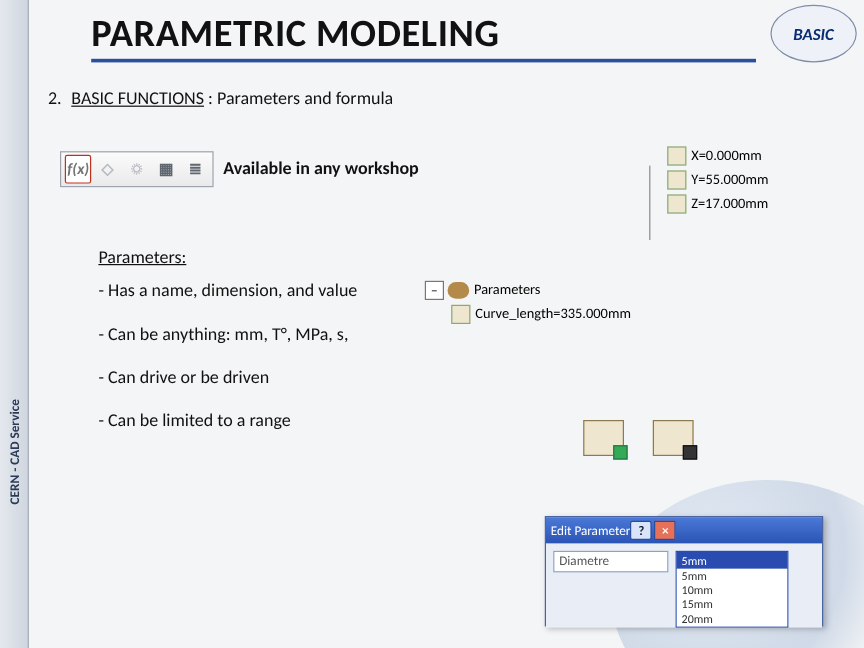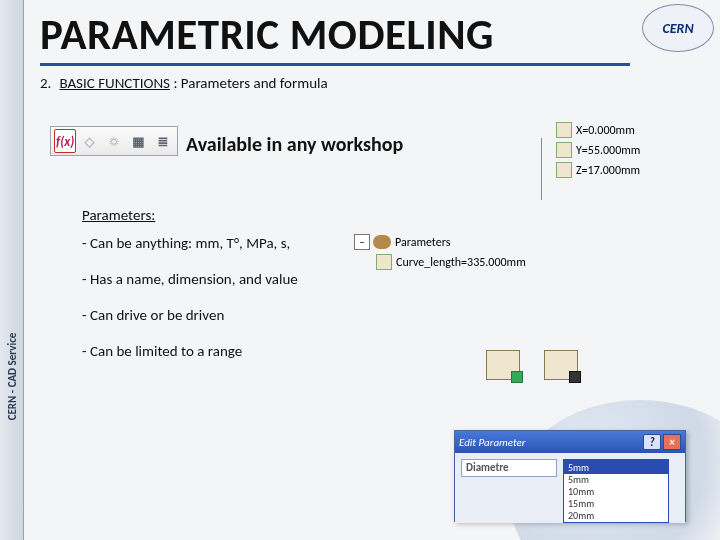--- a/index.html
+++ b/index.html
@@ -18,23 +18,24 @@
   .left-rail .vtext {
     position: absolute; left: 50%; top: 370px;
     transform: translateX(-50%) rotate(-90deg);
     transform-origin: center;
     font-size: 11px; color: #2b3b55; font-weight: 600; white-space: nowrap;
   }
   .title-block {
     position: absolute; left: 40px; top: 8px; right: 90px;
   }
   h1.page-title {
-    font-size: 43px; font-weight: 700; color: #111; letter-spacing: 0.5px;
+    font-size: 32px; font-weight: 700; color: #111; letter-spacing: 0.5px;
     border-bottom: 3px solid #2a4fa0;
     padding-bottom: 2px;
+    margin-left: 36px;
   }
   .logo {
     position: absolute; right: 6px; top: 4px;
     width: 72px; height: 48px;
     border: 1px solid #7e8ca8; border-radius: 36px/24px;
     display: flex; align-items: center; justify-content: center;
     font-size: 14px; font-style: italic; font-weight: 700; color: #0b2e73;
     background: #eef2f8;
   }
   .subtitle {
@@ -49,26 +50,26 @@
     background: linear-gradient(#fbfbfb,#eaeaea);
     border: 1px solid #9ea4ad;
     display: flex; align-items: center; padding: 2px;
   }
   .tbtn {
     width: 24px; height: 24px; margin: 0 1px;
     border: 1px solid transparent; border-radius: 2px;
     display: flex; align-items: center; justify-content: center;
     font-size: 13px; font-weight: 700;
   }
-  .tbtn.sel { border: 1px solid #c03020; background: #fff; color: #be185d; font-style: italic;}
+  .tbtn.sel { border: 1px solid #c03020; background: #fff; color: #737373; font-style: italic;}
   .tbtn.dim { color: #b5b9c0; }
   .tbtn.lines { color: #5f6670; }
   .toolbar-caption {
     position: absolute; left: 186px; top: 132px;
-    font-size: 20px; font-weight: 600; color: #111;
+    font-size: 15px; font-weight: 600; color: #111;
   }
   .body-col {
     position: absolute; left: 82px; top: 206px;
     font-size: 15px; color: #111;
   }
   .body-col .hdr { text-decoration: underline; margin-bottom: 10px; display:block;}
   .body-col p { margin: 0 0 18px 0; }
 
   
   .tree-point {
@@ -125,41 +126,40 @@
     position: absolute; right: 34px; bottom: 18px;
     width: 232px; height: 92px;
     border:1px solid #4b63a0;
     font-size: 11px;
     box-shadow: 2px 2px 5px rgba(0,0,0,0.25);
   }
   .dlg-titlebar {
     height:22px;
     background: linear-gradient(#4b79d8,#2a54b4);
     color:#fff; display:flex; align-items:center; padding:0 4px;
-    justify-content: space-between;
-    font-style: italic;
+    justify-content: flex-start;
   }
   .dlg-titlebar .buttons { display:flex; gap:2px; }
   .dlg-tb-btn {
     width:18px; height:16px; display:flex; align-items:center; justify-content:center;
     border:1px solid #2a4c9a; font-weight:700;
   }
   .dlg-help { background:#d9e4fb; color:#123; border-radius:2px; }
   .dlg-close { background:#e77059; color:#fff; }
   .dlg-body {
     height:70px; background:#e9eef6; position:relative;
     display:flex; align-items:flex-start; padding:6px; gap:6px;
   }
   .field {
     border:1px solid #8fa1c6; background:#fff; height:18px;
     padding:1px 4px; color:#555; overflow:hidden;
   }
-  .field.name { width:96px;font-weight:bold; }
+  .field.name { width:96px; }
   .dropdown {
-    width:106px; border:1px solid #2a4cb0;
+    width:94px; border:1px solid #2a4cb0;
   }
   .drop-val {
     background:#2a4cb0; color:#fff; padding:1px 4px; height:14px; font-size:10px;
   }
   .drop-list {
     background:#fff; color:#333;
   }
   .drop-list div { padding:0 4px; font-size:10px; line-height:12px;}
   .bg-deco {
     position:absolute; right:-50px; bottom:-60px; width:260px; height:200px;
@@ -169,21 +169,21 @@
   }
 </style>
 </head>
 <body>
 
 <div class="left-rail">
   <span class="vtext">CERN - CAD Service</span>
 </div>
 
 <div class="logo">
-  <span>CERN</span>
+  <span>BASIC</span>
 </div>
 
 <div class="title-block">
   <h1 class="page-title">PARAMETRIC MODELING</h1>
 </div>
 
 <div class="subtitle">
   <span class="num">2.</span><span class="u">BASIC FUNCTIONS</span><span> : Parameters and formula</span>
 </div>
 
@@ -191,22 +191,22 @@
   <div class="tbtn sel">f(x)</div>
   <div class="tbtn dim">◇</div>
   <div class="tbtn dim">☼</div>
   <div class="tbtn lines">▦</div>
   <div class="tbtn lines">≣</div>
 </div>
 <div class="toolbar-caption">Available in any workshop</div>
 
 <div class="body-col">
   <span class="hdr">Parameters:</span>
+  <p>- Has a name, dimension, and value</p>
   <p>- Can be anything: mm, T°, MPa, s,</p>
-  <p>- Has a name, dimension, and value</p>
   <p>- Can drive or be driven</p>
   <p>- Can be limited to a range</p>
 </div>
 
 <div class="tree-point">
   <div class="vline"></div>
   <div class="tree-row child">
     <span class="leaf-ic"></span>
     <span>X=0.000mm</span>
   </div>

